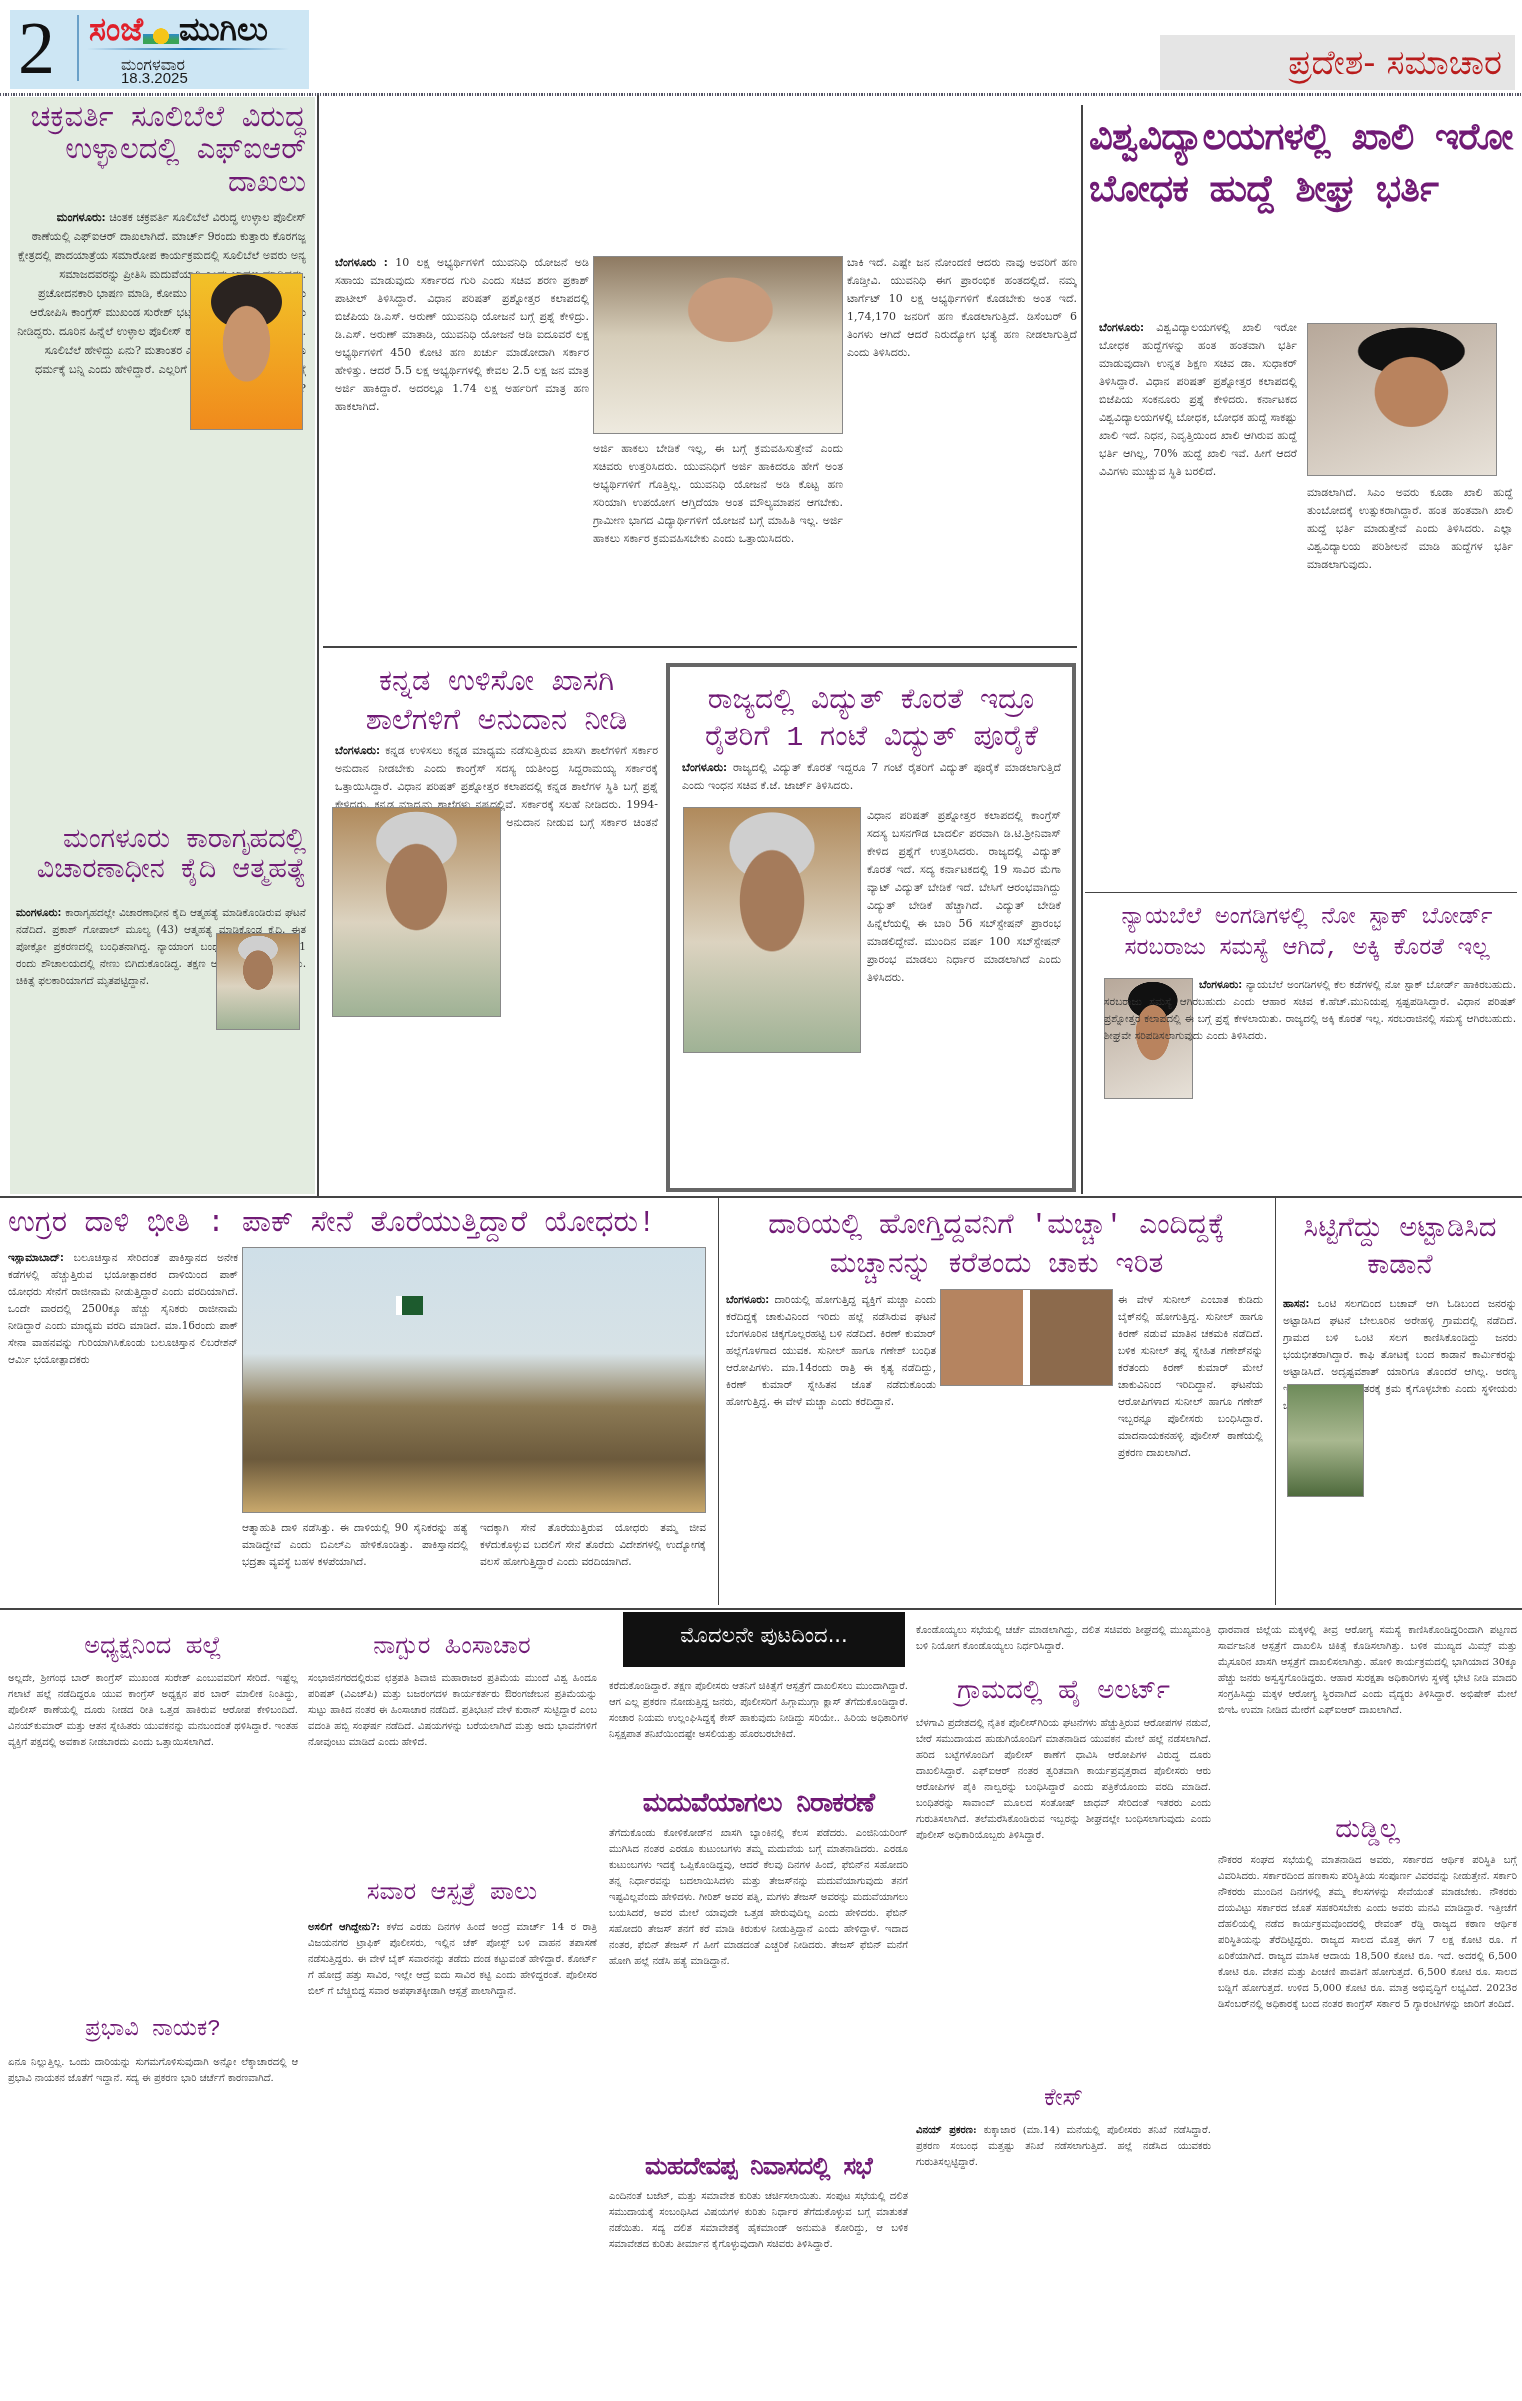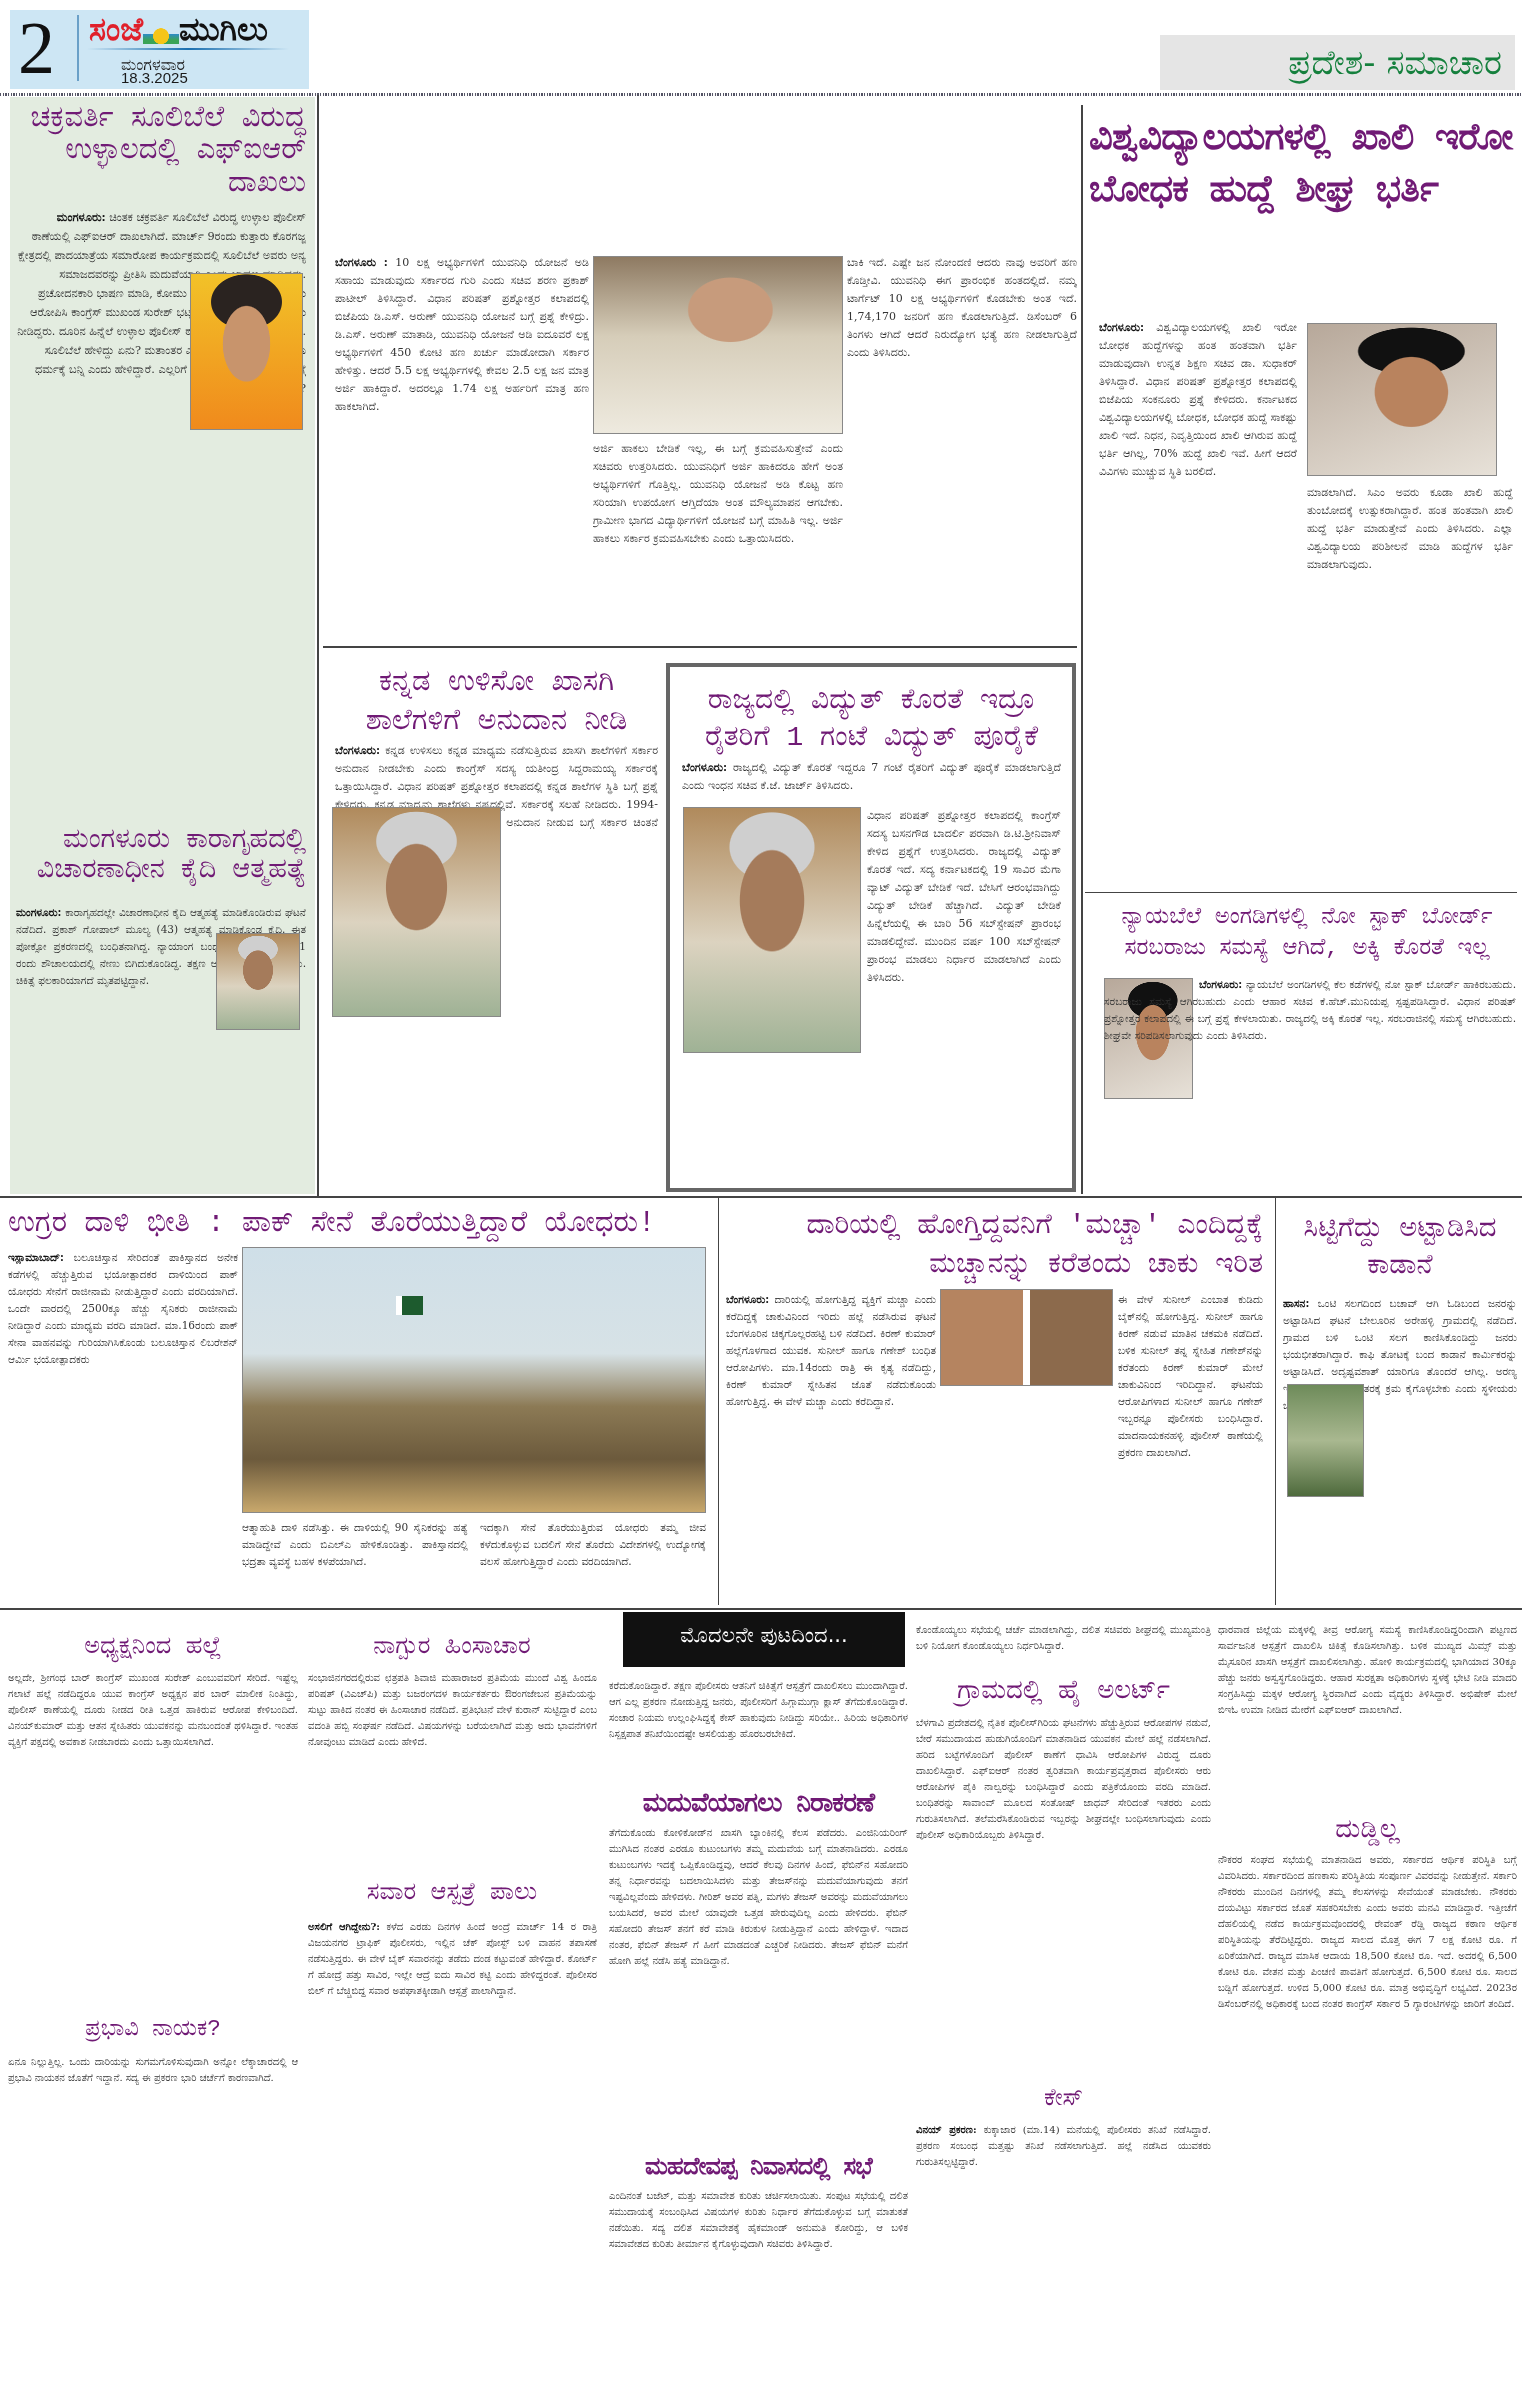--- a/index.html
+++ b/index.html
@@ -7,21 +7,21 @@
 body{font-family:"DejaVu Serif",serif;color:#1a1a1a;position:relative}
 .abs{position:absolute}
 .masthead{left:9.7px;top:9.7px;width:299px;height:79px;background:#cde6f4}
 .pageno{left:18px;top:9.7px;font-size:74px;line-height:77px;font-family:"Liberation Serif",serif;color:#111}
 .vsep{left:77px;top:14.5px;width:1.6px;height:66px;background:#6aa0c8}
 .brand{left:89px;top:9.7px;font-size:32px;font-weight:bold;font-family:"DejaVu Sans",sans-serif;white-space:nowrap}
 .brand .red{color:#e0202a}.brand .blk{color:#111}
 .brand-line{left:87px;top:48px;width:202px;height:2.4px;background:linear-gradient(90deg,#cde6f4,#1a6fb0,#cde6f4)}
 .weekday{left:121px;top:55px;font-size:16px;font-family:"DejaVu Sans",sans-serif}
 .date{left:121px;top:69px;font-size:15px;font-family:Liberation Sans, sans-serif}
-.section{left:1160px;top:35px;width:355px;height:55px;background:#e5e5e5;font-size:34px;font-family:"DejaVu Sans",sans-serif;text-align:right;padding:6.5px 13px 0 0;color:#15803d}
+.section{left:1160px;top:35px;width:355px;height:55px;background:#e5e5e5;font-size:34px;font-family:"DejaVu Sans",sans-serif;text-align:right;padding:6.5px 13px 0 0;color:#b91c1c}
 .ruler{left:0;top:93px;width:1523px;height:3.2px;background:repeating-linear-gradient(90deg,#556 0 0.8px,#fff 0.8px 1.6px)}
 .leftcol{left:9.7px;top:97px;width:305px;height:1097px;background:#e3ece0}
 .vrule{background:#444;width:1.6px}
 .hrule{background:#444;height:1.6px}
 .hl{font-family:Liberation Mono, monospace;color:#701a75;line-height:1.12}
 .hl-black{font-weight:900;letter-spacing:-0.8px}
 .body{font-size:11px;line-height:18px;text-align:justify;color:#333;overflow:hidden}
 .body b{color:#111}
 .photo{overflow:hidden;border:0.8px solid #888}
 .ph-face{background:radial-gradient(ellipse 35% 40% at 50% 45%,#c8946c 0 60%,transparent 62%),radial-gradient(ellipse 45% 25% at 50% 18%,#2a2320 0 70%,transparent 72%),linear-gradient(#f2c228,#f08a1c)}
@@ -95,21 +95,21 @@
 <div class="abs hl" style="left:8px;top:1206px;width:702px;font-size:29px;line-height:36px">ಉಗ್ರರ ದಾಳಿ ಭೀತಿ : ಪಾಕ್ ಸೇನೆ ತೊರೆಯುತ್ತಿದ್ದಾರೆ ಯೋಧರು!</div>
 <div class="abs body" style="left:8px;top:1249px;width:230px;height:347px;font-size:10.5px;line-height:17px"><b>ಇಸ್ಲಾಮಾಬಾದ್:</b> <span>ಬಲೂಚಿಸ್ತಾನ ಸೇರಿದಂತೆ ಪಾಕಿಸ್ತಾನದ ಅನೇಕ ಕಡೆಗಳಲ್ಲಿ ಹೆಚ್ಚುತ್ತಿರುವ ಭಯೋತ್ಪಾದಕರ ದಾಳಿಯಿಂದ ಪಾಕ್ ಯೋಧರು ಸೇನೆಗೆ ರಾಜೀನಾಮೆ ನೀಡುತ್ತಿದ್ದಾರೆ ಎಂದು ವರದಿಯಾಗಿದೆ. ಒಂದೇ ವಾರದಲ್ಲಿ 2500ಕ್ಕೂ ಹೆಚ್ಚು ಸೈನಿಕರು ರಾಜೀನಾಮೆ ನೀಡಿದ್ದಾರೆ ಎಂದು ಮಾಧ್ಯಮ ವರದಿ ಮಾಡಿದೆ. ಮಾ.16ರಂದು ಪಾಕ್ ಸೇನಾ ವಾಹನವನ್ನು ಗುರಿಯಾಗಿಸಿಕೊಂಡು ಬಲೂಚಿಸ್ತಾನ ಲಿಬರೇಶನ್ ಆರ್ಮಿ ಭಯೋತ್ಪಾದಕರು</span></div>
 <div class="abs photo ph-army" style="left:242px;top:1247px;width:464px;height:266px">
   <div style="position:absolute;left:153px;top:48px;width:27.4px;height:19.4px;background:#1d5b2e;border-left:6.5px solid #fff"></div>
 </div>
 <div class="abs body" style="left:242px;top:1519px;width:226px;height:77px;font-size:10.5px;line-height:17px">ಆತ್ಮಾಹುತಿ ದಾಳಿ ನಡೆಸಿತ್ತು. ಈ ದಾಳಿಯಲ್ಲಿ 90 ಸೈನಿಕರನ್ನು ಹತ್ಯೆ ಮಾಡಿದ್ದೇವೆ ಎಂದು ಬಿಎಲ್ಎ ಹೇಳಿಕೊಂಡಿತ್ತು. ಪಾಕಿಸ್ತಾನದಲ್ಲಿ ಭದ್ರತಾ ವ್ಯವಸ್ಥೆ ಬಹಳ ಕಳಪೆಯಾಗಿದೆ.</div>
 <div class="abs body" style="left:480px;top:1519px;width:226px;height:77px;font-size:10.5px;line-height:17px">ಇದಕ್ಕಾಗಿ ಸೇನೆ ತೊರೆಯುತ್ತಿರುವ ಯೋಧರು ತಮ್ಮ ಜೀವ ಕಳೆದುಕೊಳ್ಳುವ ಬದಲಿಗೆ ಸೇನೆ ತೊರೆದು ವಿದೇಶಗಳಲ್ಲಿ ಉದ್ಯೋಗಕ್ಕೆ ವಲಸೆ ಹೋಗುತ್ತಿದ್ದಾರೆ ಎಂದು ವರದಿಯಾಗಿದೆ.</div>
 
 <div class="abs vrule" style="left:718px;top:1198px;height:407px;width:0.8px"></div>
 
-<div class="abs hl" style="left:730px;top:1206px;width:533px;font-size:28px;text-align:right;line-height:39px">ದಾರಿಯಲ್ಲಿ ಹೋಗ್ತಿದ್ದವನಿಗೆ 'ಮಚ್ಚಾ' ಎಂದಿದ್ದಕ್ಕೆ ಮಚ್ಚಾನನ್ನು ಕರೆತಂದು ಚಾಕು ಇರಿತ</div>
+<div class="abs hl" style="left:730px;top:1206px;width:533px;font-size:28px;text-align:center;line-height:39px">ದಾರಿಯಲ್ಲಿ ಹೋಗ್ತಿದ್ದವನಿಗೆ 'ಮಚ್ಚಾ' ಎಂದಿದ್ದಕ್ಕೆ ಮಚ್ಚಾನನ್ನು ಕರೆತಂದು ಚಾಕು ಇರಿತ</div>
 <div class="abs body" style="left:726px;top:1291px;width:210px;height:307px;font-size:10.5px;line-height:17px"><b>ಬೆಂಗಳೂರು:</b> <span>ದಾರಿಯಲ್ಲಿ ಹೋಗುತ್ತಿದ್ದ ವ್ಯಕ್ತಿಗೆ ಮಚ್ಚಾ ಎಂದು ಕರೆದಿದ್ದಕ್ಕೆ ಚಾಕುವಿನಿಂದ ಇರಿದು ಹಲ್ಲೆ ನಡೆಸಿರುವ ಘಟನೆ ಬೆಂಗಳೂರಿನ ಚಿಕ್ಕಗೊಲ್ಲರಹಟ್ಟಿ ಬಳಿ ನಡೆದಿದೆ. ಕಿರಣ್ ಕುಮಾರ್ ಹಲ್ಲೆಗೊಳಗಾದ ಯುವಕ. ಸುನೀಲ್ ಹಾಗೂ ಗಣೇಶ್ ಬಂಧಿತ ಆರೋಪಿಗಳು. ಮಾ.14ರಂದು ರಾತ್ರಿ ಈ ಕೃತ್ಯ ನಡೆದಿದ್ದು, ಕಿರಣ್ ಕುಮಾರ್ ಸ್ನೇಹಿತನ ಜೊತೆ ನಡೆದುಕೊಂಡು ಹೋಗುತ್ತಿದ್ದ. ಈ ವೇಳೆ ಮಚ್ಚಾ ಎಂದು ಕರೆದಿದ್ದಾನೆ.</span></div>
 <div class="abs photo ph-pair" style="left:940px;top:1289px;width:173px;height:97px"></div>
 <div class="abs body" style="left:1118px;top:1291px;width:145px;height:307px;font-size:10.5px;line-height:17px">ಈ ವೇಳೆ ಸುನೀಲ್ ಎಂಬಾತ ಕುಡಿದು ಬೈಕ್‌ನಲ್ಲಿ ಹೋಗುತ್ತಿದ್ದ. ಸುನೀಲ್ ಹಾಗೂ ಕಿರಣ್ ನಡುವೆ ಮಾತಿನ ಚಕಮಕಿ ನಡೆದಿದೆ. ಬಳಿಕ ಸುನೀಲ್ ತನ್ನ ಸ್ನೇಹಿತ ಗಣೇಶ್‌ನನ್ನು ಕರೆತಂದು ಕಿರಣ್ ಕುಮಾರ್ ಮೇಲೆ ಚಾಕುವಿನಿಂದ ಇರಿದಿದ್ದಾನೆ. ಘಟನೆಯ ಆರೋಪಿಗಳಾದ ಸುನೀಲ್ ಹಾಗೂ ಗಣೇಶ್ ಇಬ್ಬರನ್ನೂ ಪೊಲೀಸರು ಬಂಧಿಸಿದ್ದಾರೆ. ಮಾದನಾಯಕನಹಳ್ಳಿ ಪೊಲೀಸ್ ಠಾಣೆಯಲ್ಲಿ ಪ್ರಕರಣ ದಾಖಲಾಗಿದೆ.</div>
 
 <div class="abs vrule" style="left:1275px;top:1198px;height:407px;width:0.8px"></div>
 
 <div class="abs hl" style="left:1283px;top:1210px;width:234px;font-size:27.4px;text-align:center;line-height:37px">ಸಿಟ್ಟಿಗೆದ್ದು ಅಟ್ಟಾಡಿಸಿದ ಕಾಡಾನೆ</div>
 <div class="abs body" style="left:1283px;top:1295px;width:234px;height:303px;font-size:10.5px;line-height:17px"><b>ಹಾಸನ:</b> <span>ಒಂಟಿ ಸಲಗದಿಂದ ಬಚಾವ್ ಆಗಿ ಓಡಿಬಂದ ಜನರನ್ನು ಅಟ್ಟಾಡಿಸಿದ ಘಟನೆ ಬೇಲೂರಿನ ಅರೇಹಳ್ಳಿ ಗ್ರಾಮದಲ್ಲಿ ನಡೆದಿದೆ. ಗ್ರಾಮದ ಬಳಿ ಒಂಟಿ ಸಲಗ ಕಾಣಿಸಿಕೊಂಡಿದ್ದು ಜನರು ಭಯಭೀತರಾಗಿದ್ದಾರೆ. ಕಾಫಿ ತೋಟಕ್ಕೆ ಬಂದ ಕಾಡಾನೆ ಕಾರ್ಮಿಕರನ್ನು ಅಟ್ಟಾಡಿಸಿದೆ. ಅದೃಷ್ಟವಶಾತ್ ಯಾರಿಗೂ ತೊಂದರೆ ಆಗಿಲ್ಲ. ಅರಣ್ಯ ಇಲಾಖೆ ಕಾಡಾನೆ ಸ್ಥಳಾಂತರಕ್ಕೆ ಕ್ರಮ ಕೈಗೊಳ್ಳಬೇಕು ಎಂದು ಸ್ಥಳೀಯರು ಒತ್ತಾಯಿಸಿದ್ದಾರೆ.</span></div>
 <div class="abs photo ph-walk" style="left:1287px;top:1384px;width:77px;height:113px"></div>
 

